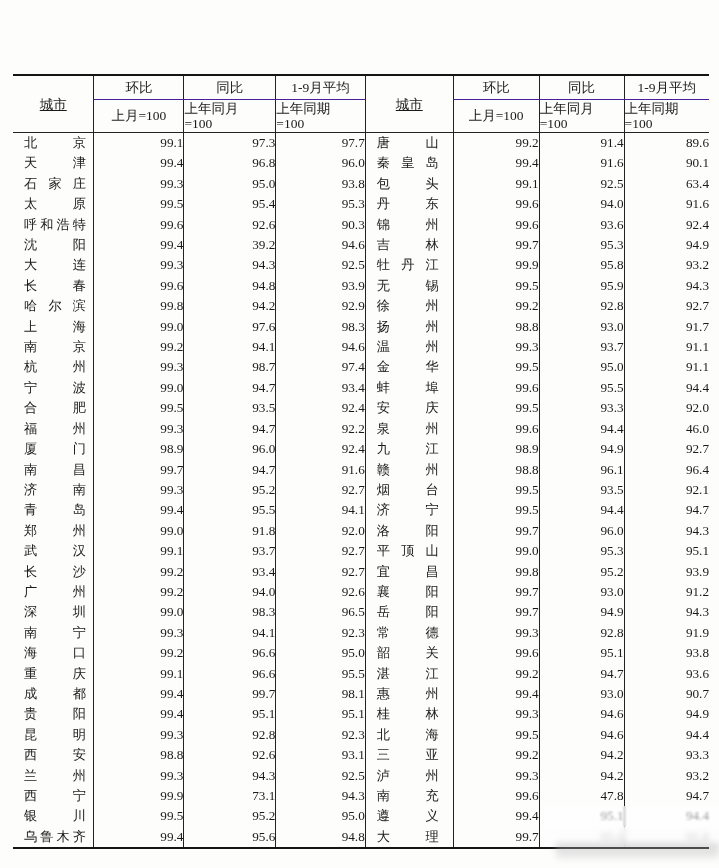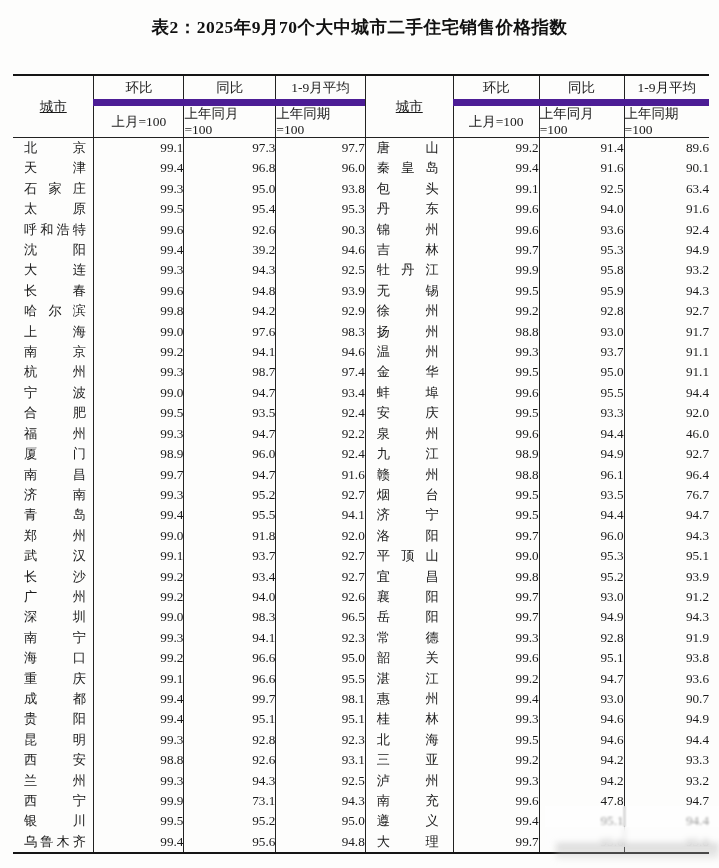--- a/index.html
+++ b/index.html
@@ -44,21 +44,21 @@
     color: #1a1a1a;
     vertical-align: middle;
     overflow: hidden;
     white-space: nowrap;
   }
   
   .vline { border-left: 1px solid #222; }
   
   thead th { text-align: center; font-size: 13.5px; }
   .group-row th { height: 23px; line-height: 23px; }
-  .group-row th.g { border-bottom: 7px solid #4c1d95; }
+  .group-row th.g { border-bottom: 1px solid #4c1d95; }
   .base-row th { height: 33px; }
   .hdr-bottom { border-bottom: 1.5px solid #222 !important; }
   .city-h { font-size: 13.5px; text-decoration: underline; }
   .two-line { line-height: 15.5px; }
   .two-line span { display: block; text-align: left; }
   
   tbody td { height: 20.4px; line-height: 20.4px; }
   td.c-num { text-align: right; padding-right: 7px; font-size: 13.2px; }
   td.c-city { text-align: left; }
   .city-name {
@@ -85,21 +85,20 @@
     left: 556px; top: 843px; width: 163px; height: 16px;
     background: linear-gradient(to bottom, rgba(170,170,170,0.45), rgba(200,200,200,0.25));
     filter: blur(3px);
   }
 </style>
 </head>
 <body>
 
 <div class="page">
 
-  <div class="title">表2：2025年9月70个大中城市二手住宅销售价格指数</div>
 
   <div class="tables-wrap">
 
     <table class="tbl">
       <colgroup>
         <col style="width:81px">
           <col style="width:90px">
           <col style="width:92px">
           <col style="width:89px">
       </colgroup>
@@ -621,21 +620,21 @@
             <td class="c-num vline">96.1</td>
             <td class="c-num vline">96.4</td>
           </tr>
 
           <tr>
             <td class="c-city vline">
               <span class="city-name">烟台</span>
             </td>
             <td class="c-num vline">99.5</td>
             <td class="c-num vline">93.5</td>
-            <td class="c-num vline">76.7</td>
+            <td class="c-num vline">92.1</td>
           </tr>
 
           <tr>
             <td class="c-city vline">
               <span class="city-name">济宁</span>
             </td>
             <td class="c-num vline">99.5</td>
             <td class="c-num vline">94.4</td>
             <td class="c-num vline">94.7</td>
           </tr>

